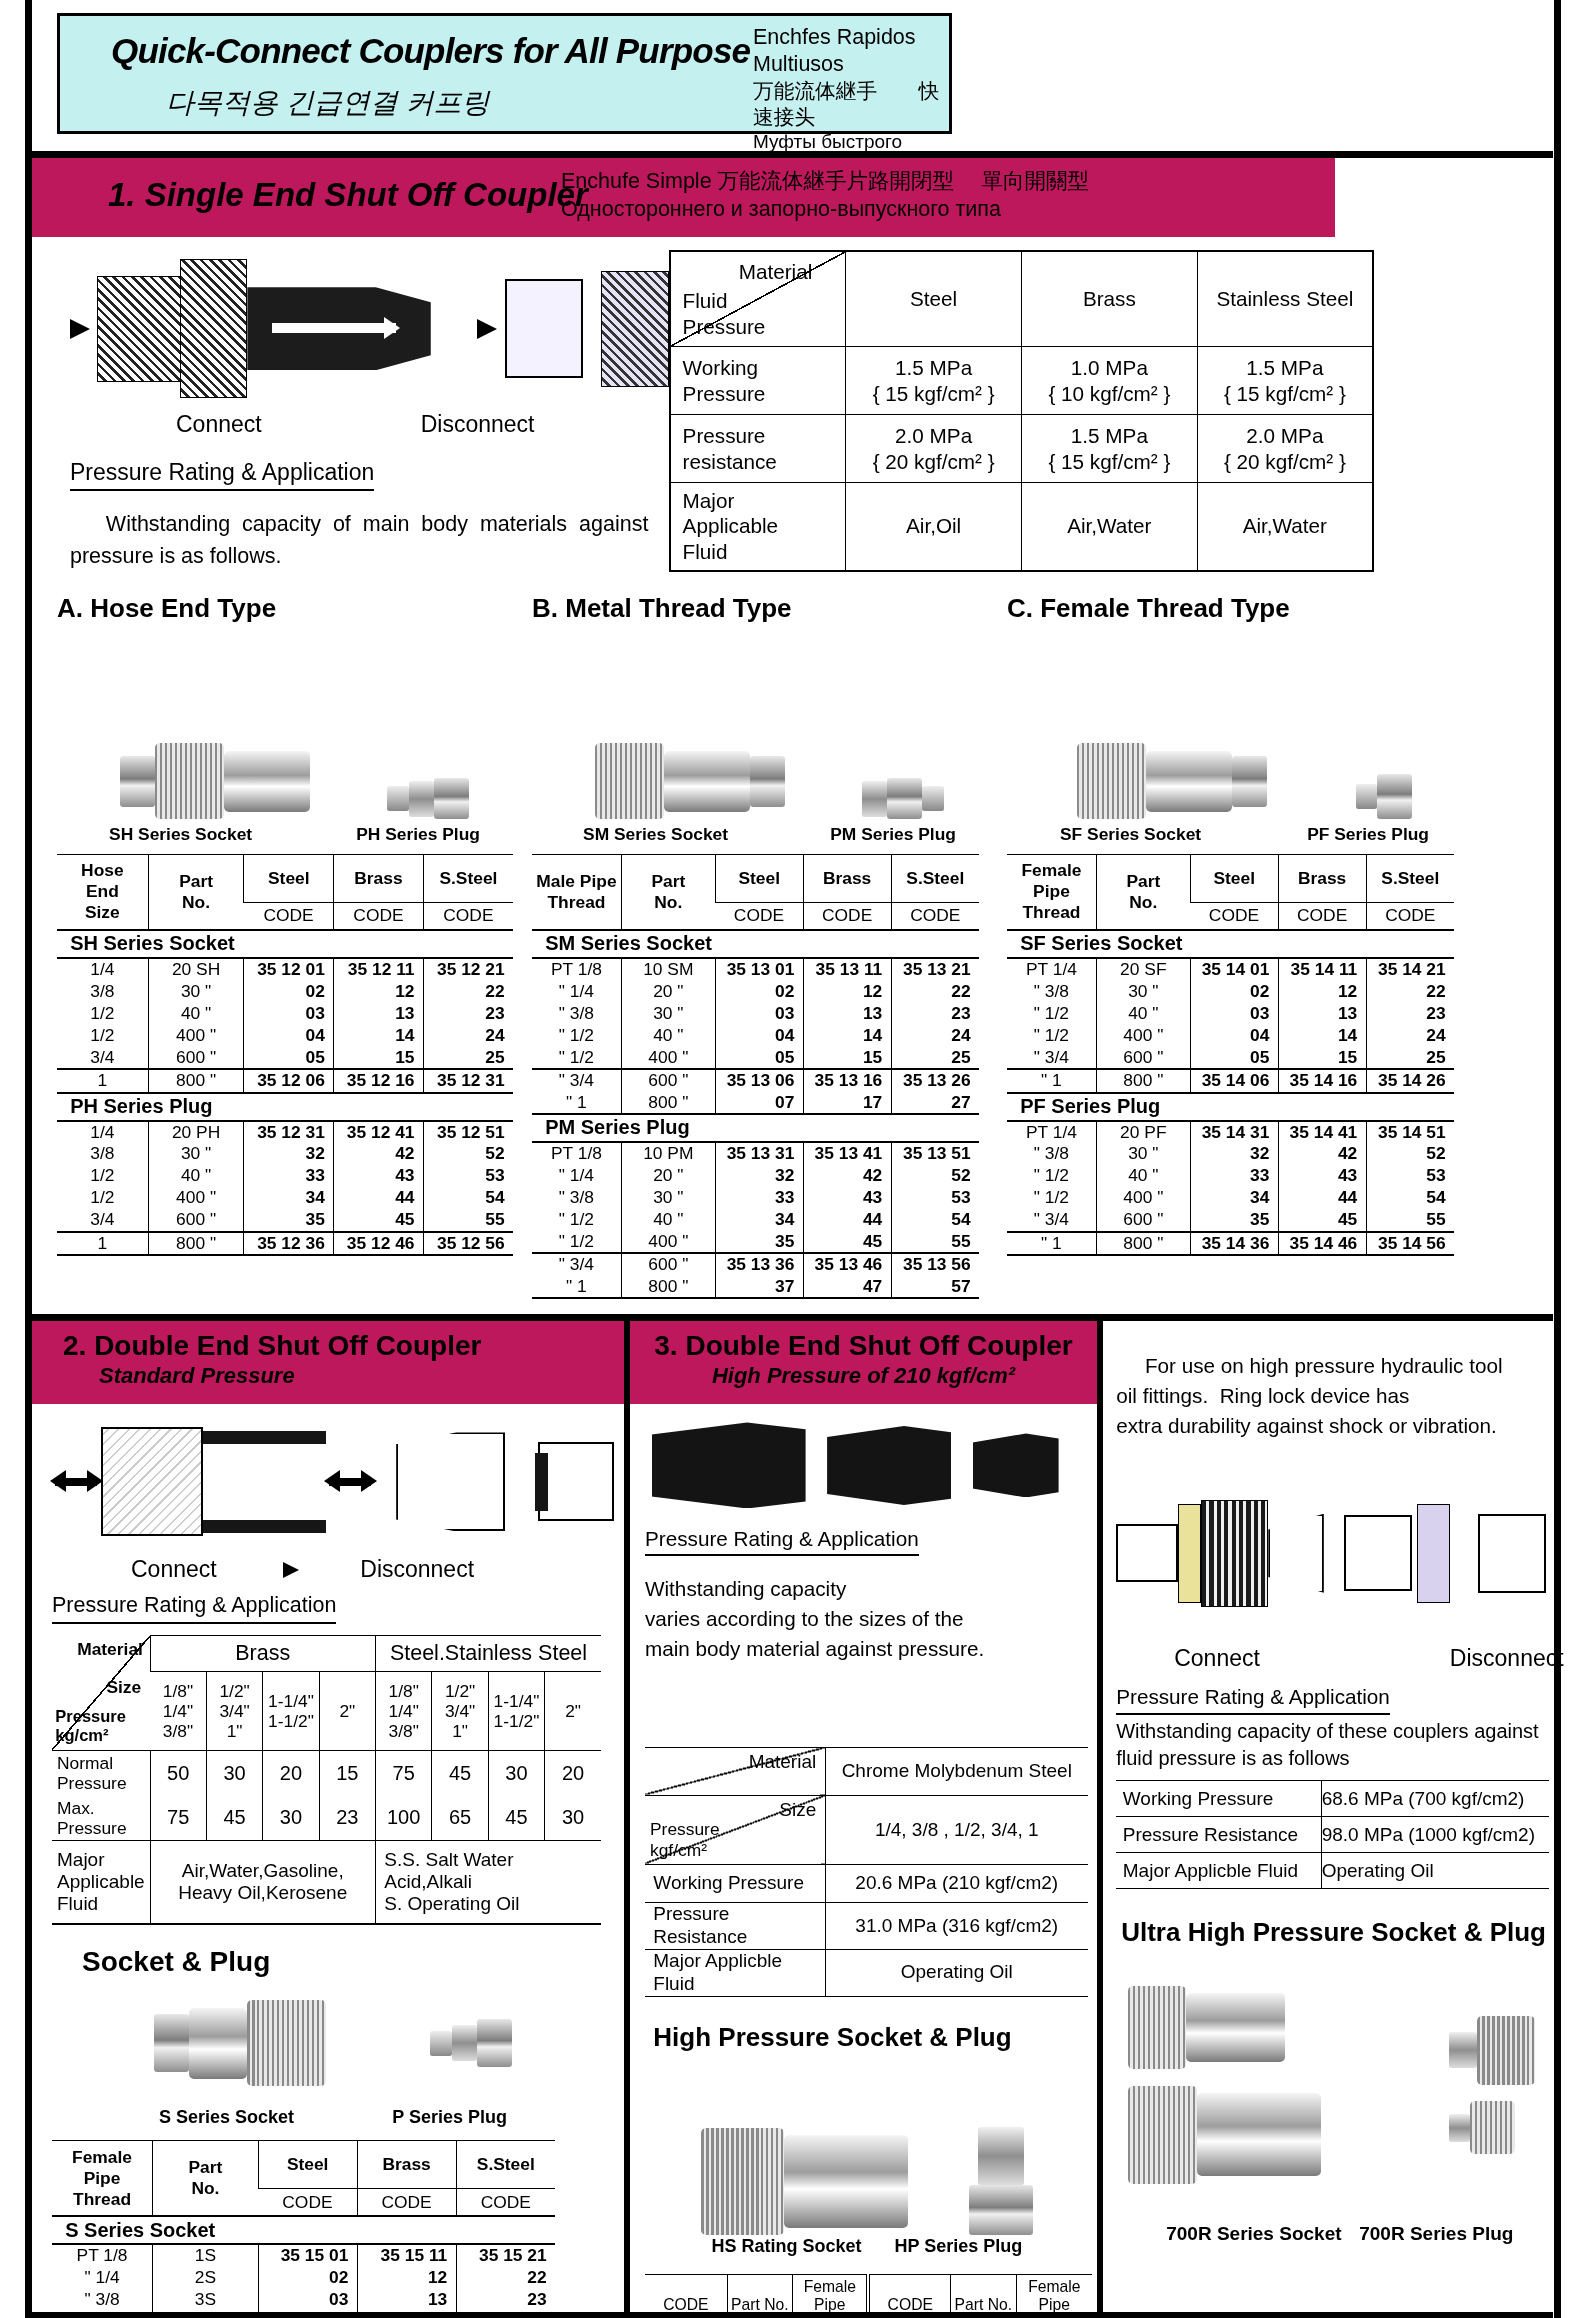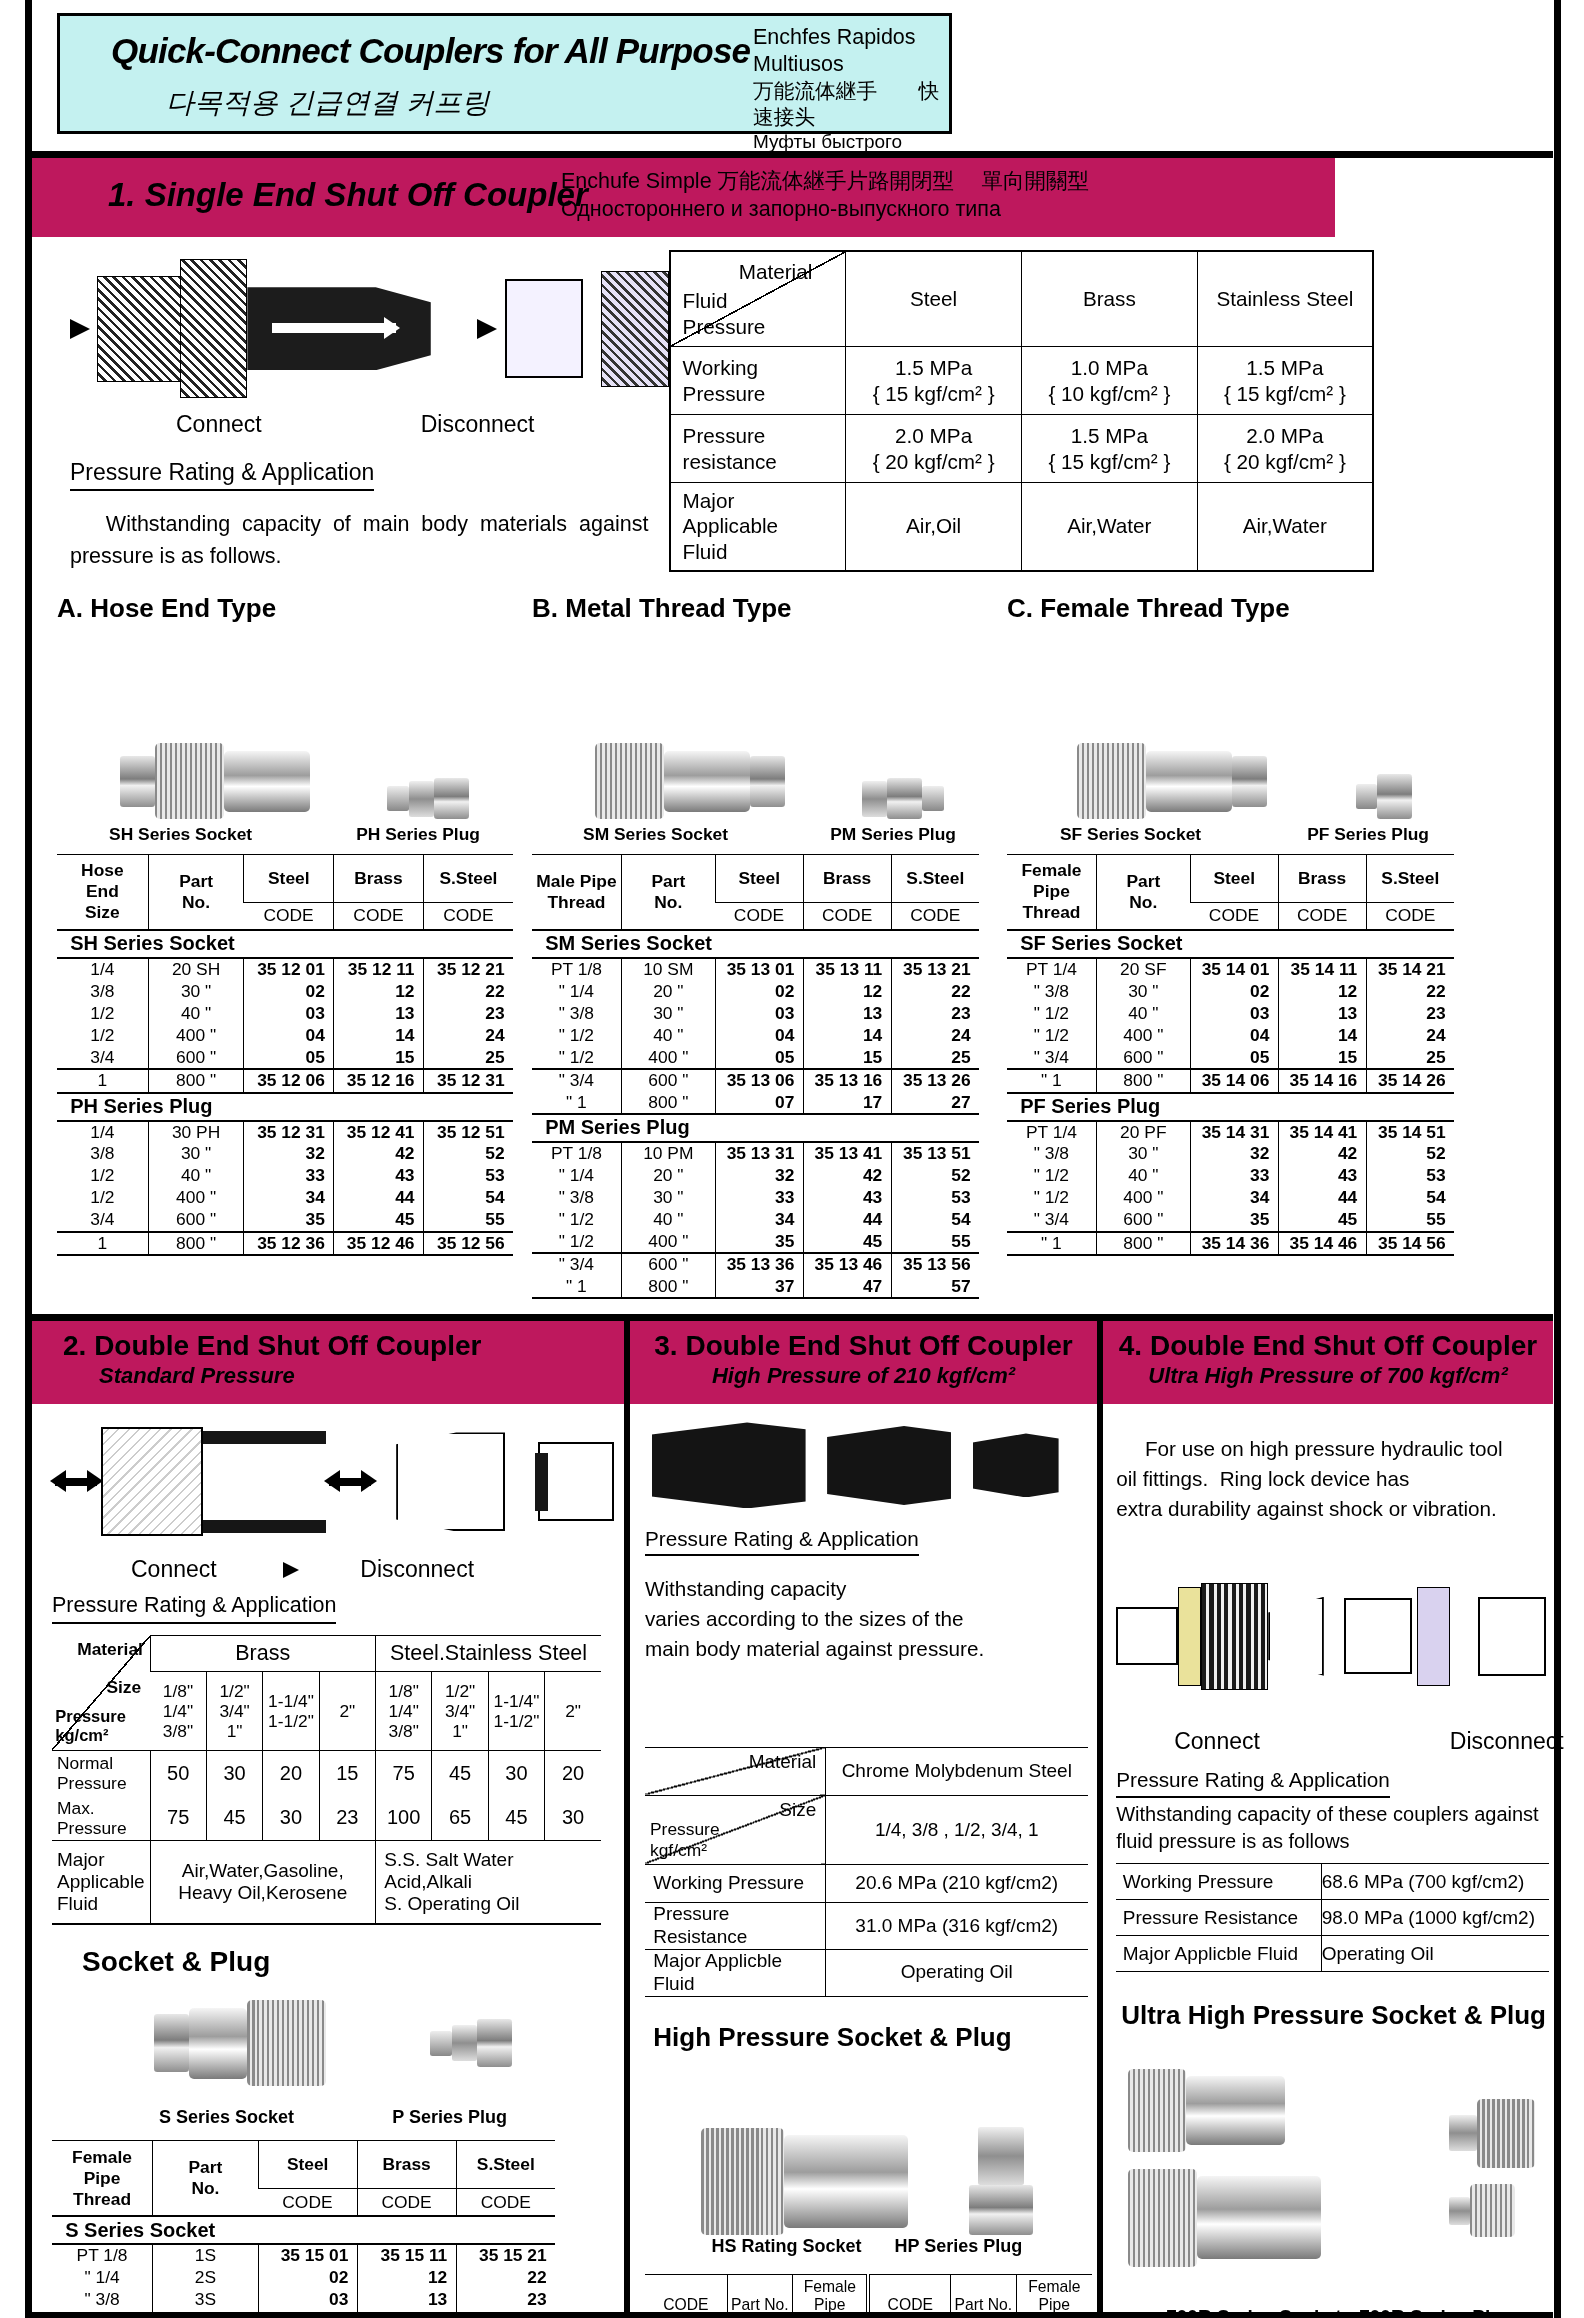--- a/index.html
+++ b/index.html
@@ -359,21 +359,21 @@
                   <td>800   "</td>
                   <td>35 12 06</td>
                   <td>35 12 16</td>
                   <td>35 12 31</td>
                 </tr>
                 <tr>
                   <td colspan="5" class="group">PH Series Plug</td>
                 </tr>
                 <tr>
                   <td>1/4</td>
-                  <td>30 PH</td>
+                  <td>20 PH</td>
                   <td>35 12 31</td>
                   <td>35 12 41</td>
                   <td>35 12 51</td>
                 </tr>
                 <tr>
                   <td>3/8</td>
                   <td>30   "</td>
                   <td>32</td>
                   <td>42</td>
                   <td>52</td>
@@ -950,24 +950,20 @@
               </tr>
             </thead>
 
           </table>
 
           
         </div>
       </div>
 
       <div class="bcol b4">
-        <div class="sbanner cy">
-          <div class="sb-t">4. Double End Shut Off Coupler</div>
-          <div class="sb-s">Ultra High Pressure of 700 kgf/cm²</div>
-        </div>
         <div class="pad4">
           <div class="s4intro">     For use on high pressure hydraulic tool
 oil fittings.  Ring lock device has
 extra durability against shock or vibration.</div>
 
           <div class="s4row">
             <div class="s4c-a"></div>
             <div class="s4c-y"></div>
             <div class="s4c-k"></div>
             <div class="s4c-cone"></div>

